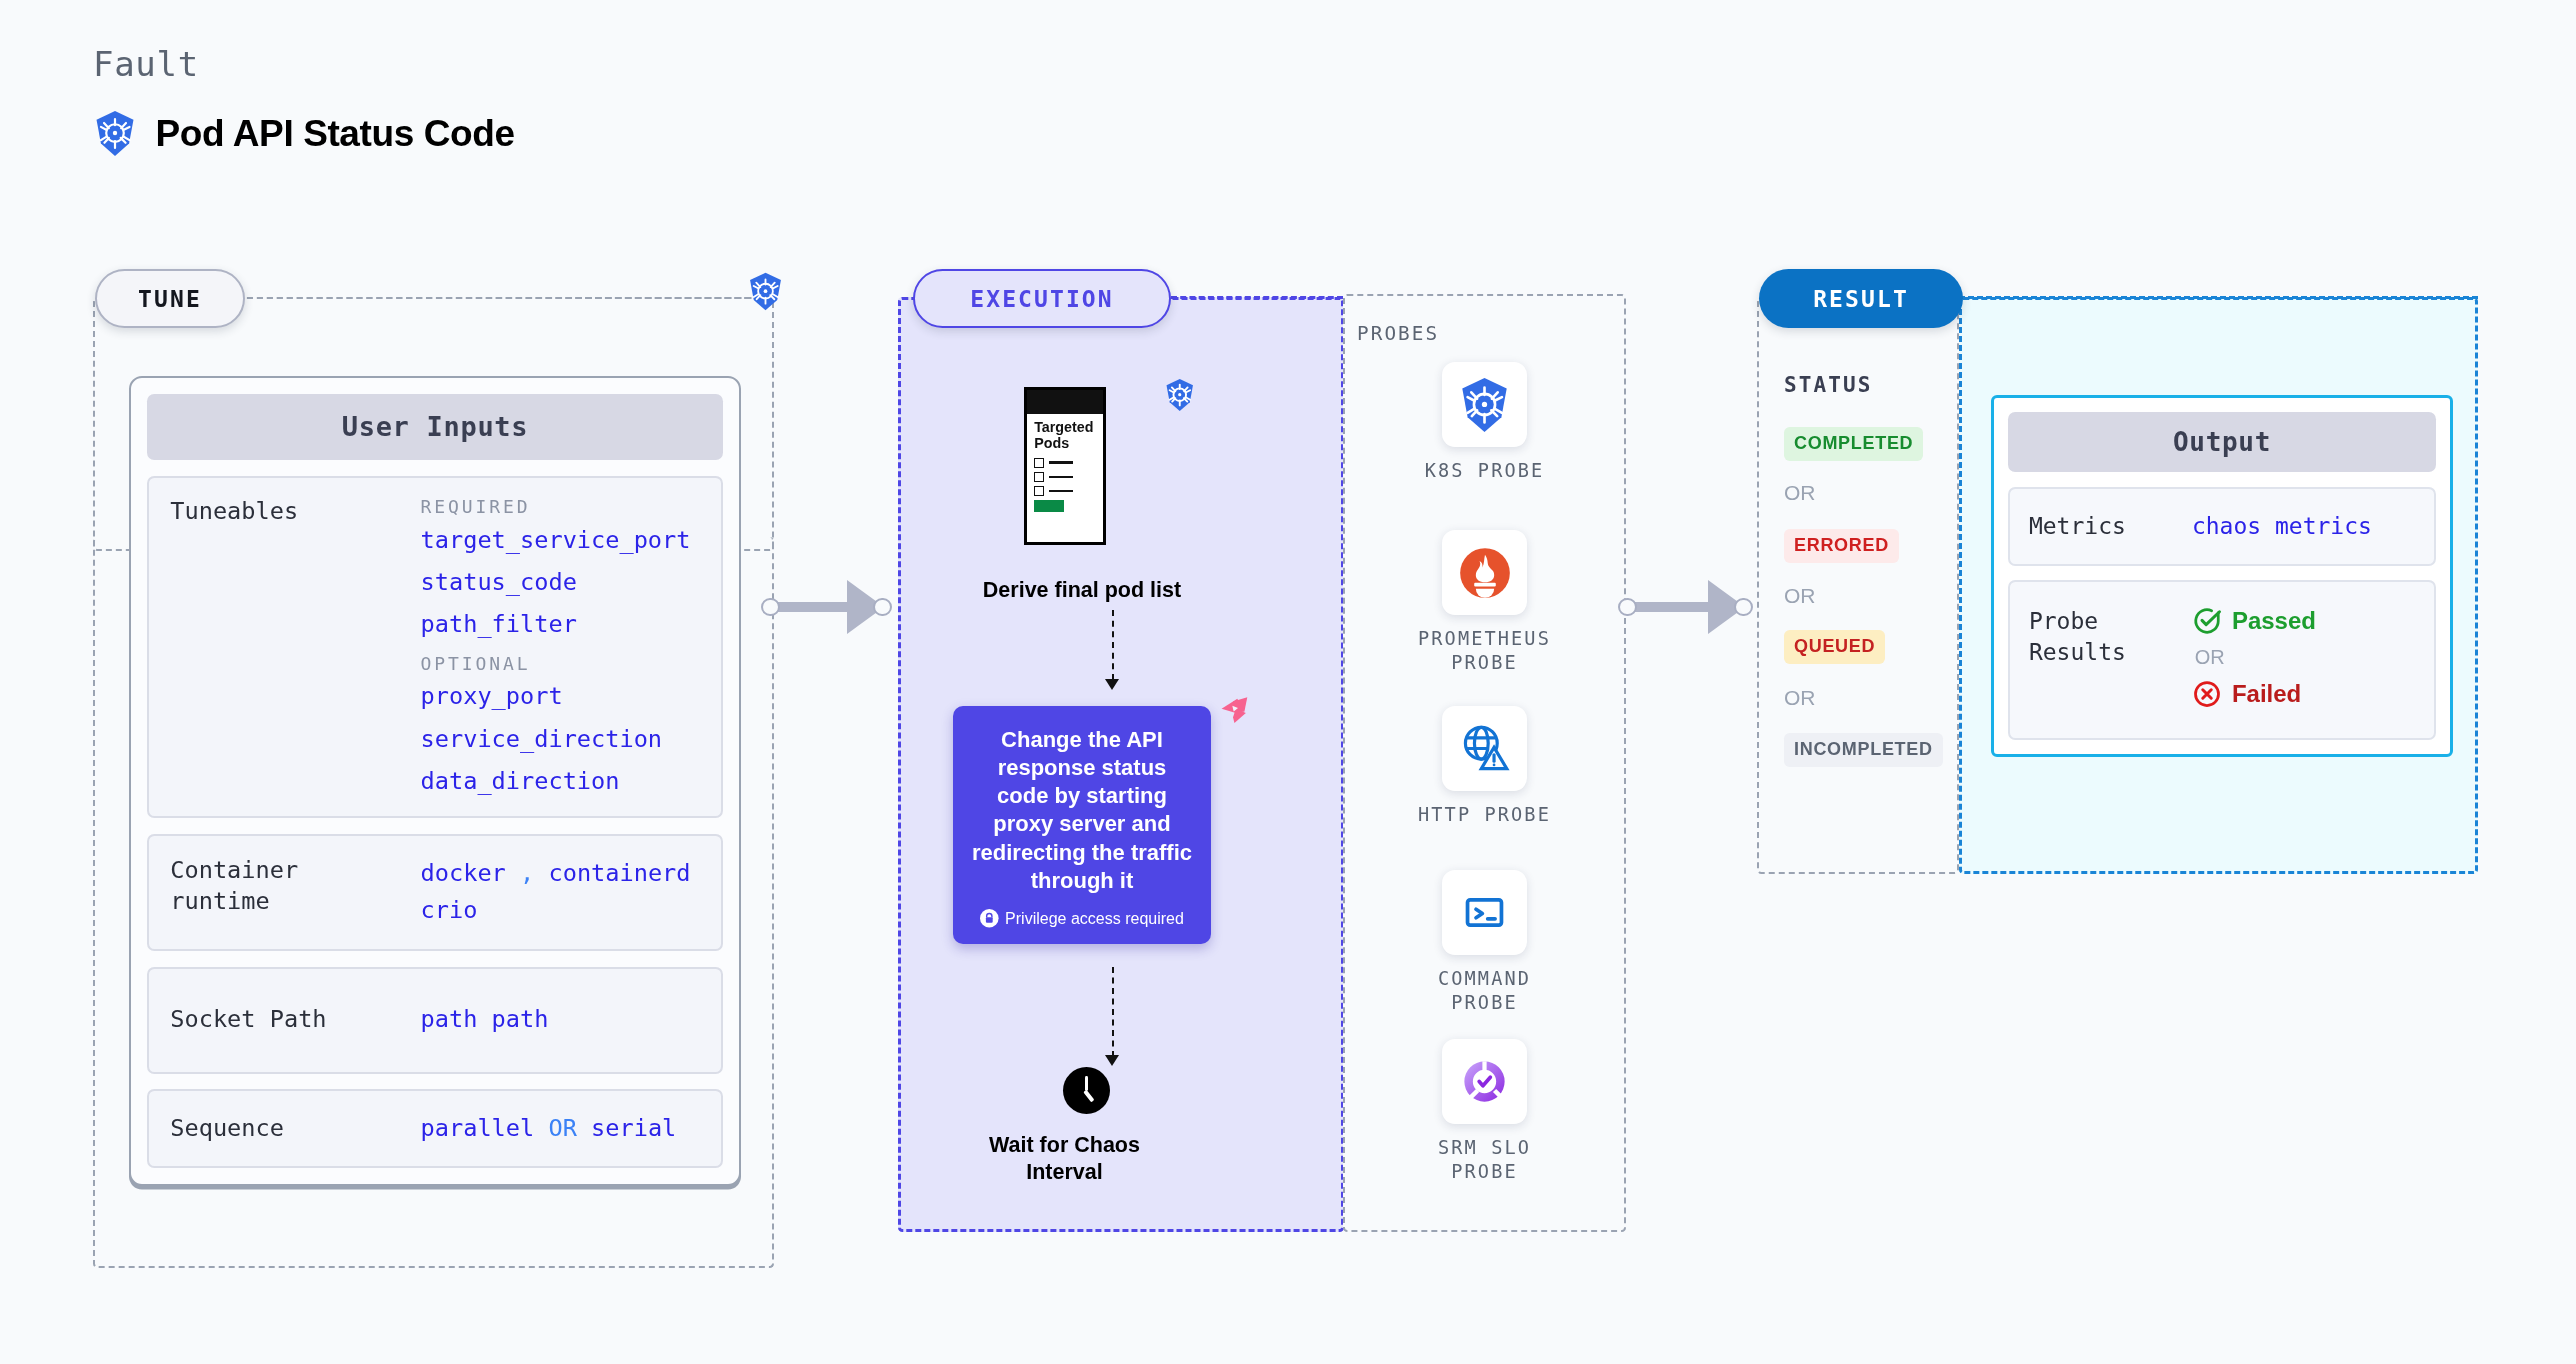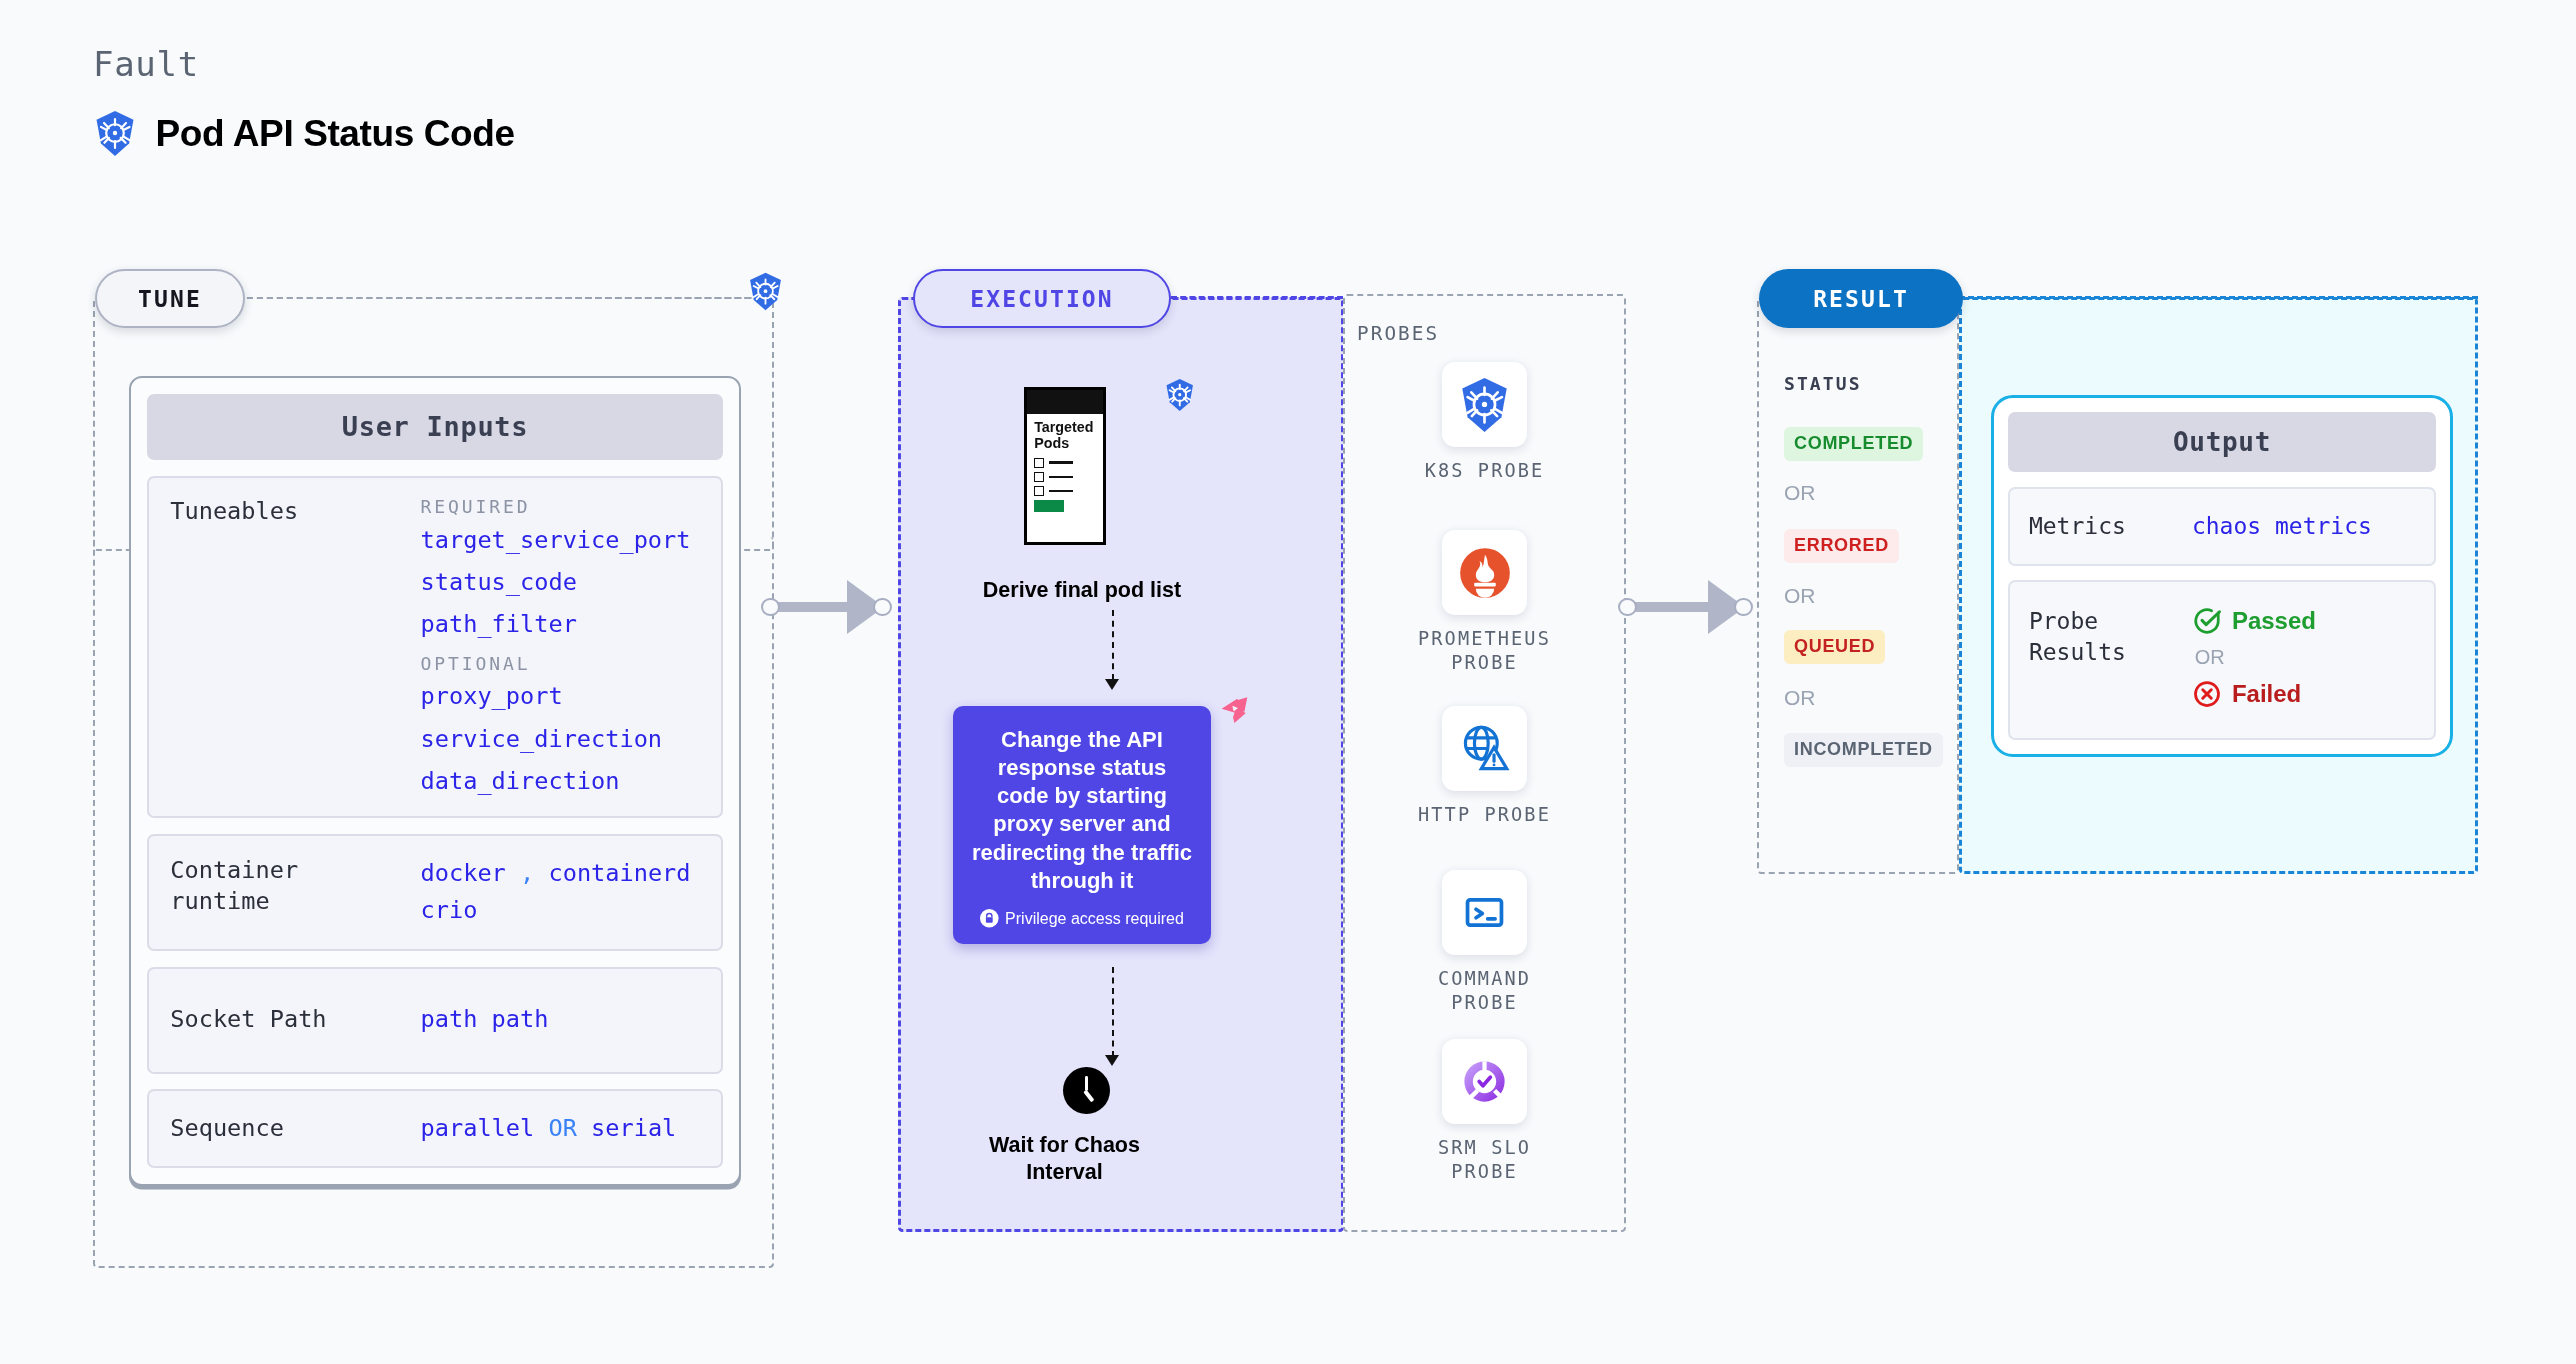--- a/index.html
+++ b/index.html
@@ -160,36 +160,36 @@
     display: flex; align-items: center; justify-content: center;
   }
   .probe .cap {
     margin-top: 11.5px; font-family: "DejaVu Sans Mono", monospace;
     font-size: 18.6px; color: #5b6472; letter-spacing: 2.1px; line-height: 1.3;
   }
 
   
   #status-title {
     position: absolute; left: 1784px; top: 373px;
-    font-family: "DejaVu Sans Mono", monospace; font-size: 18px;
+    font-family: "DejaVu Sans Mono", monospace; font-size: 21px;
     font-weight: 700; color: #3a3f52; letter-spacing: 2.1px;
   }
   .status-badge {
     position: absolute; left: 1784px; border-radius: 5.7px;
     padding: 6.4px 10px; font-size: 18px; font-weight: 700;
     letter-spacing: 0.7px; font-family: "Liberation Sans", sans-serif;
   }
   .or-text {
     position: absolute; left: 1784px; font-size: 21px;
     color: #9aa3b2; font-family: "Liberation Sans", sans-serif;
   }
 
   #output-card {
     position: absolute; left: 1991px; top: 395px; width: 462px;
-    background: #fff; border: 3.6px solid #19b0e8; border-radius: 22px; padding: 14.3px;
+    background: #fff; border: 3.6px solid #19b0e8; border-radius: 6px; padding: 14.3px;
   }
   #output-card .card-head { background: #d7d8e4; height: 60px; font-size: 26px; }
   .out-box {
     margin-top: 14.3px; background: #f6f8fc; border: 2.1px solid #dfe3ec;
     border-radius: 7.2px; padding: 17px 18.6px; display: flex; gap: 13px;
   }
   .out-label {
     font-family: "DejaVu Sans Mono", monospace; font-size: 23px;
     color: #2b2f3a; width: 150px; flex: none; line-height: 1.35;
   }

